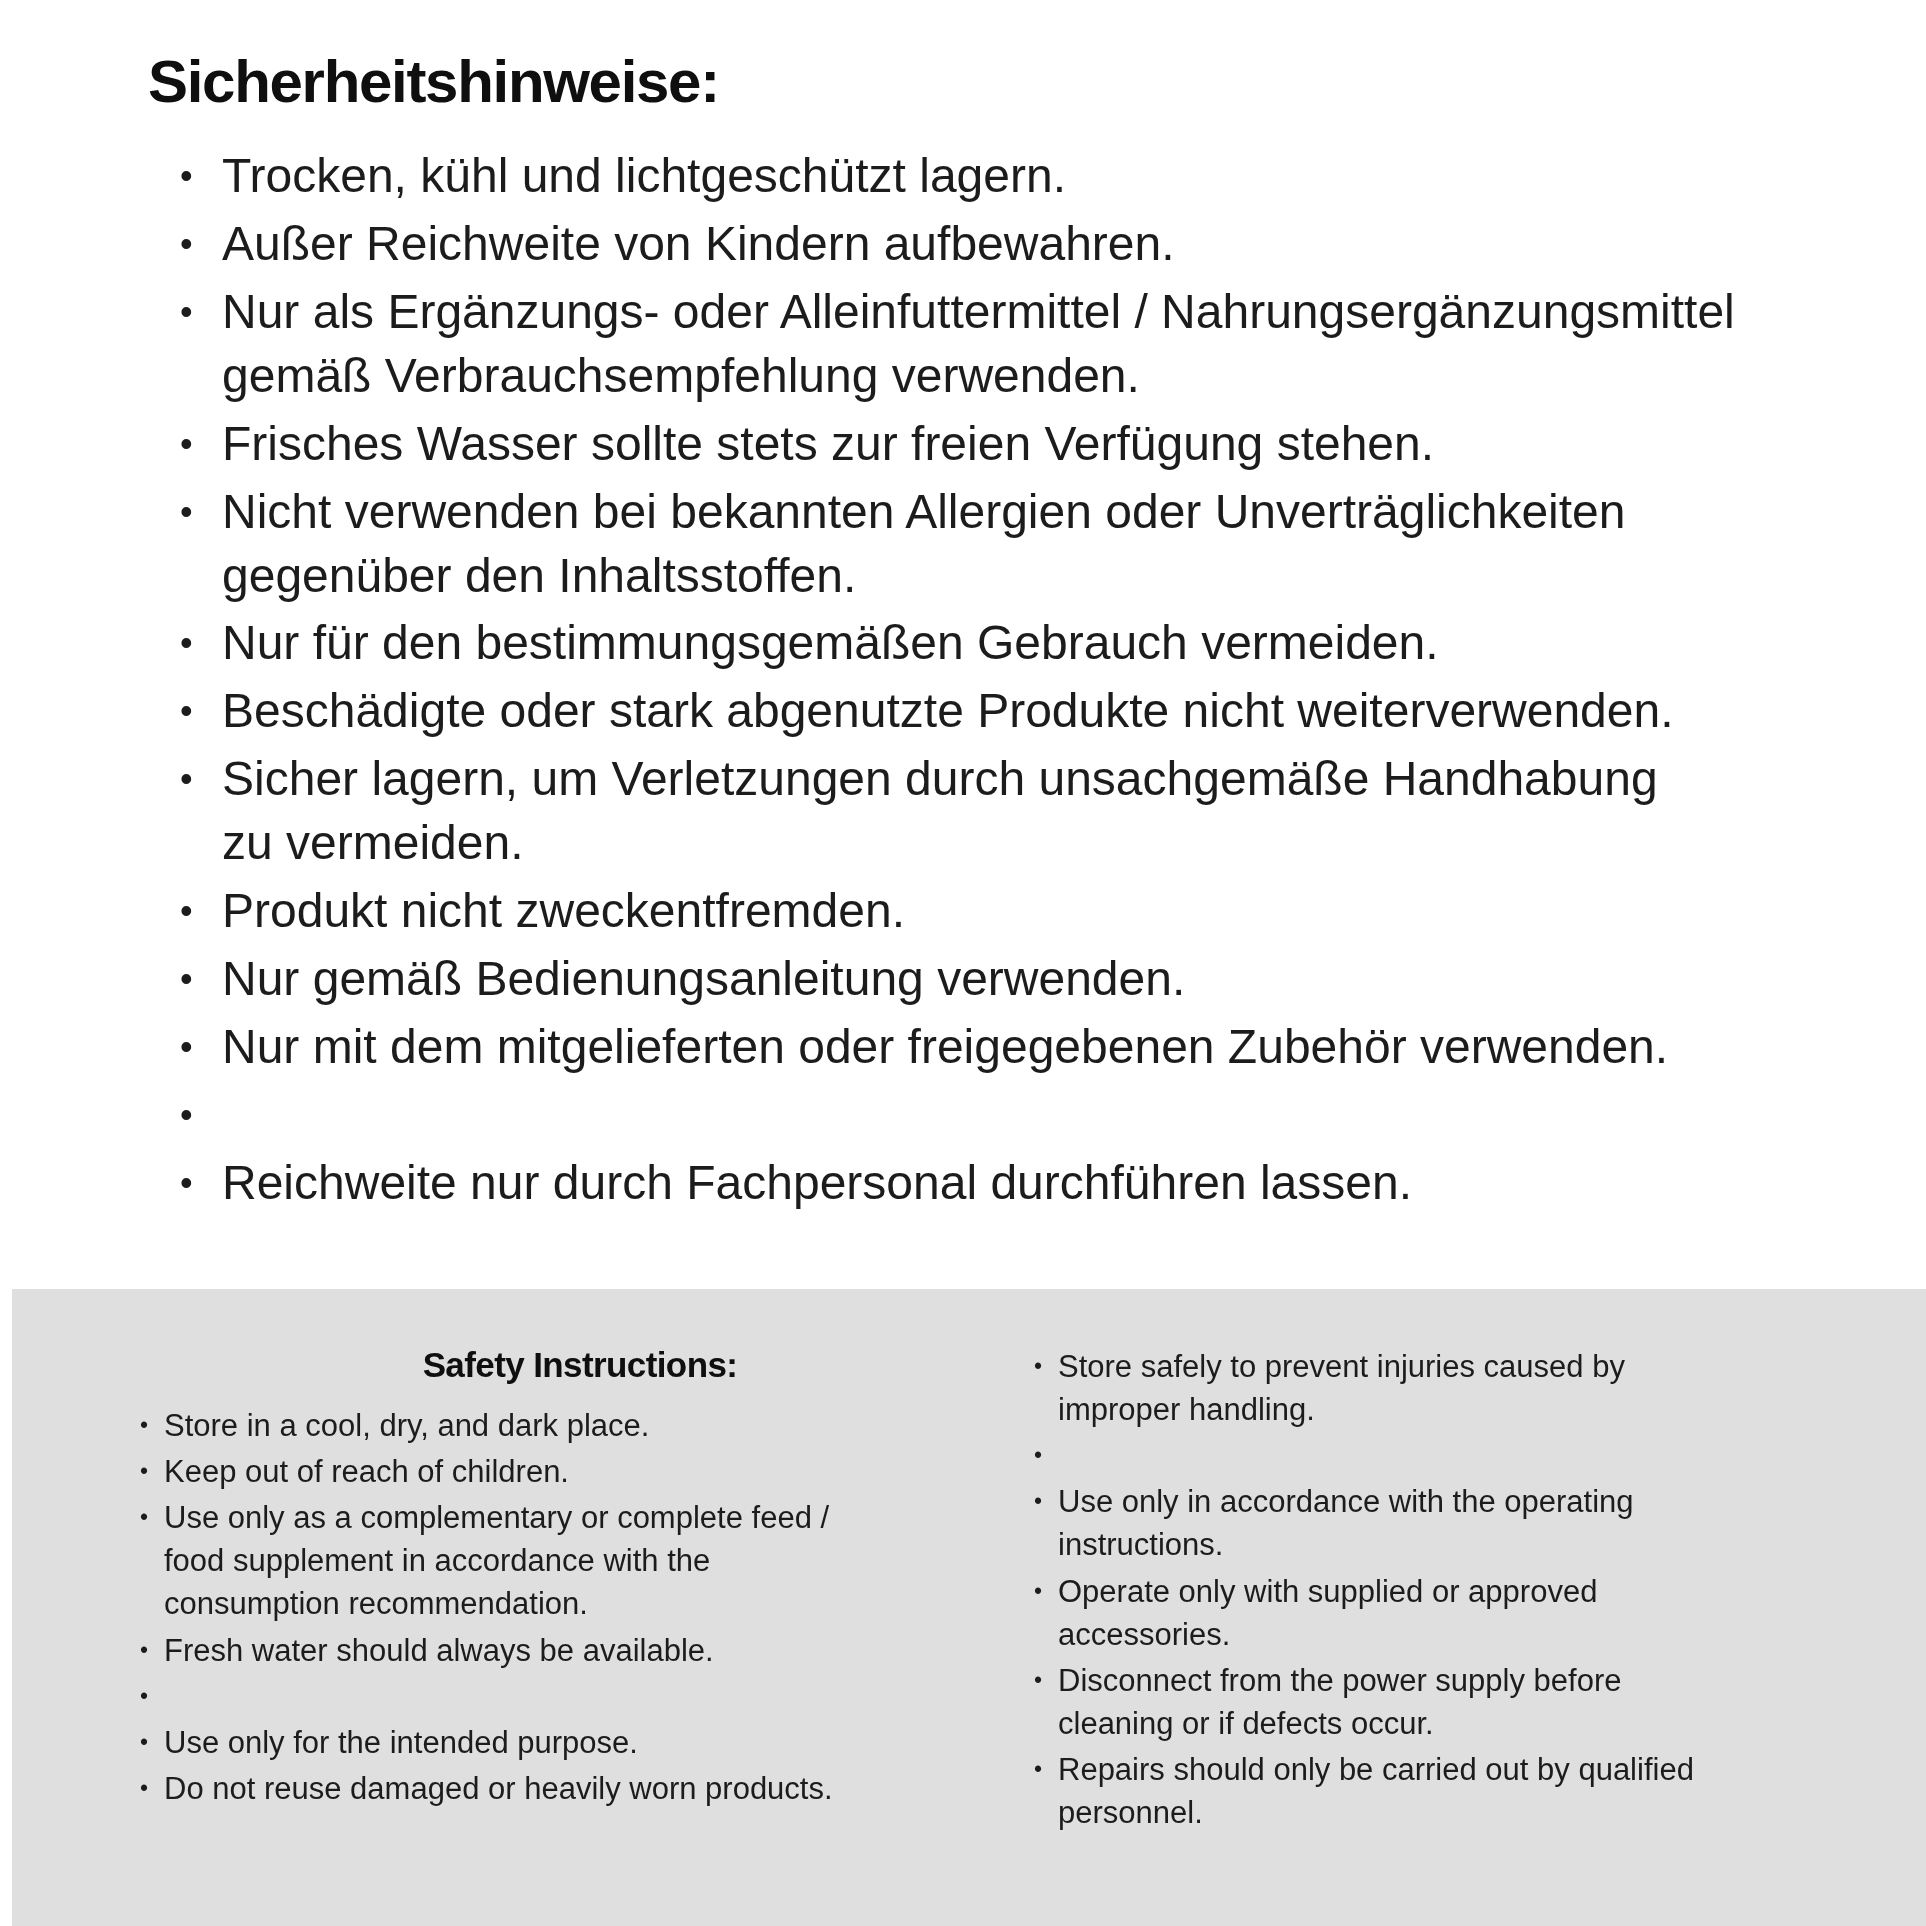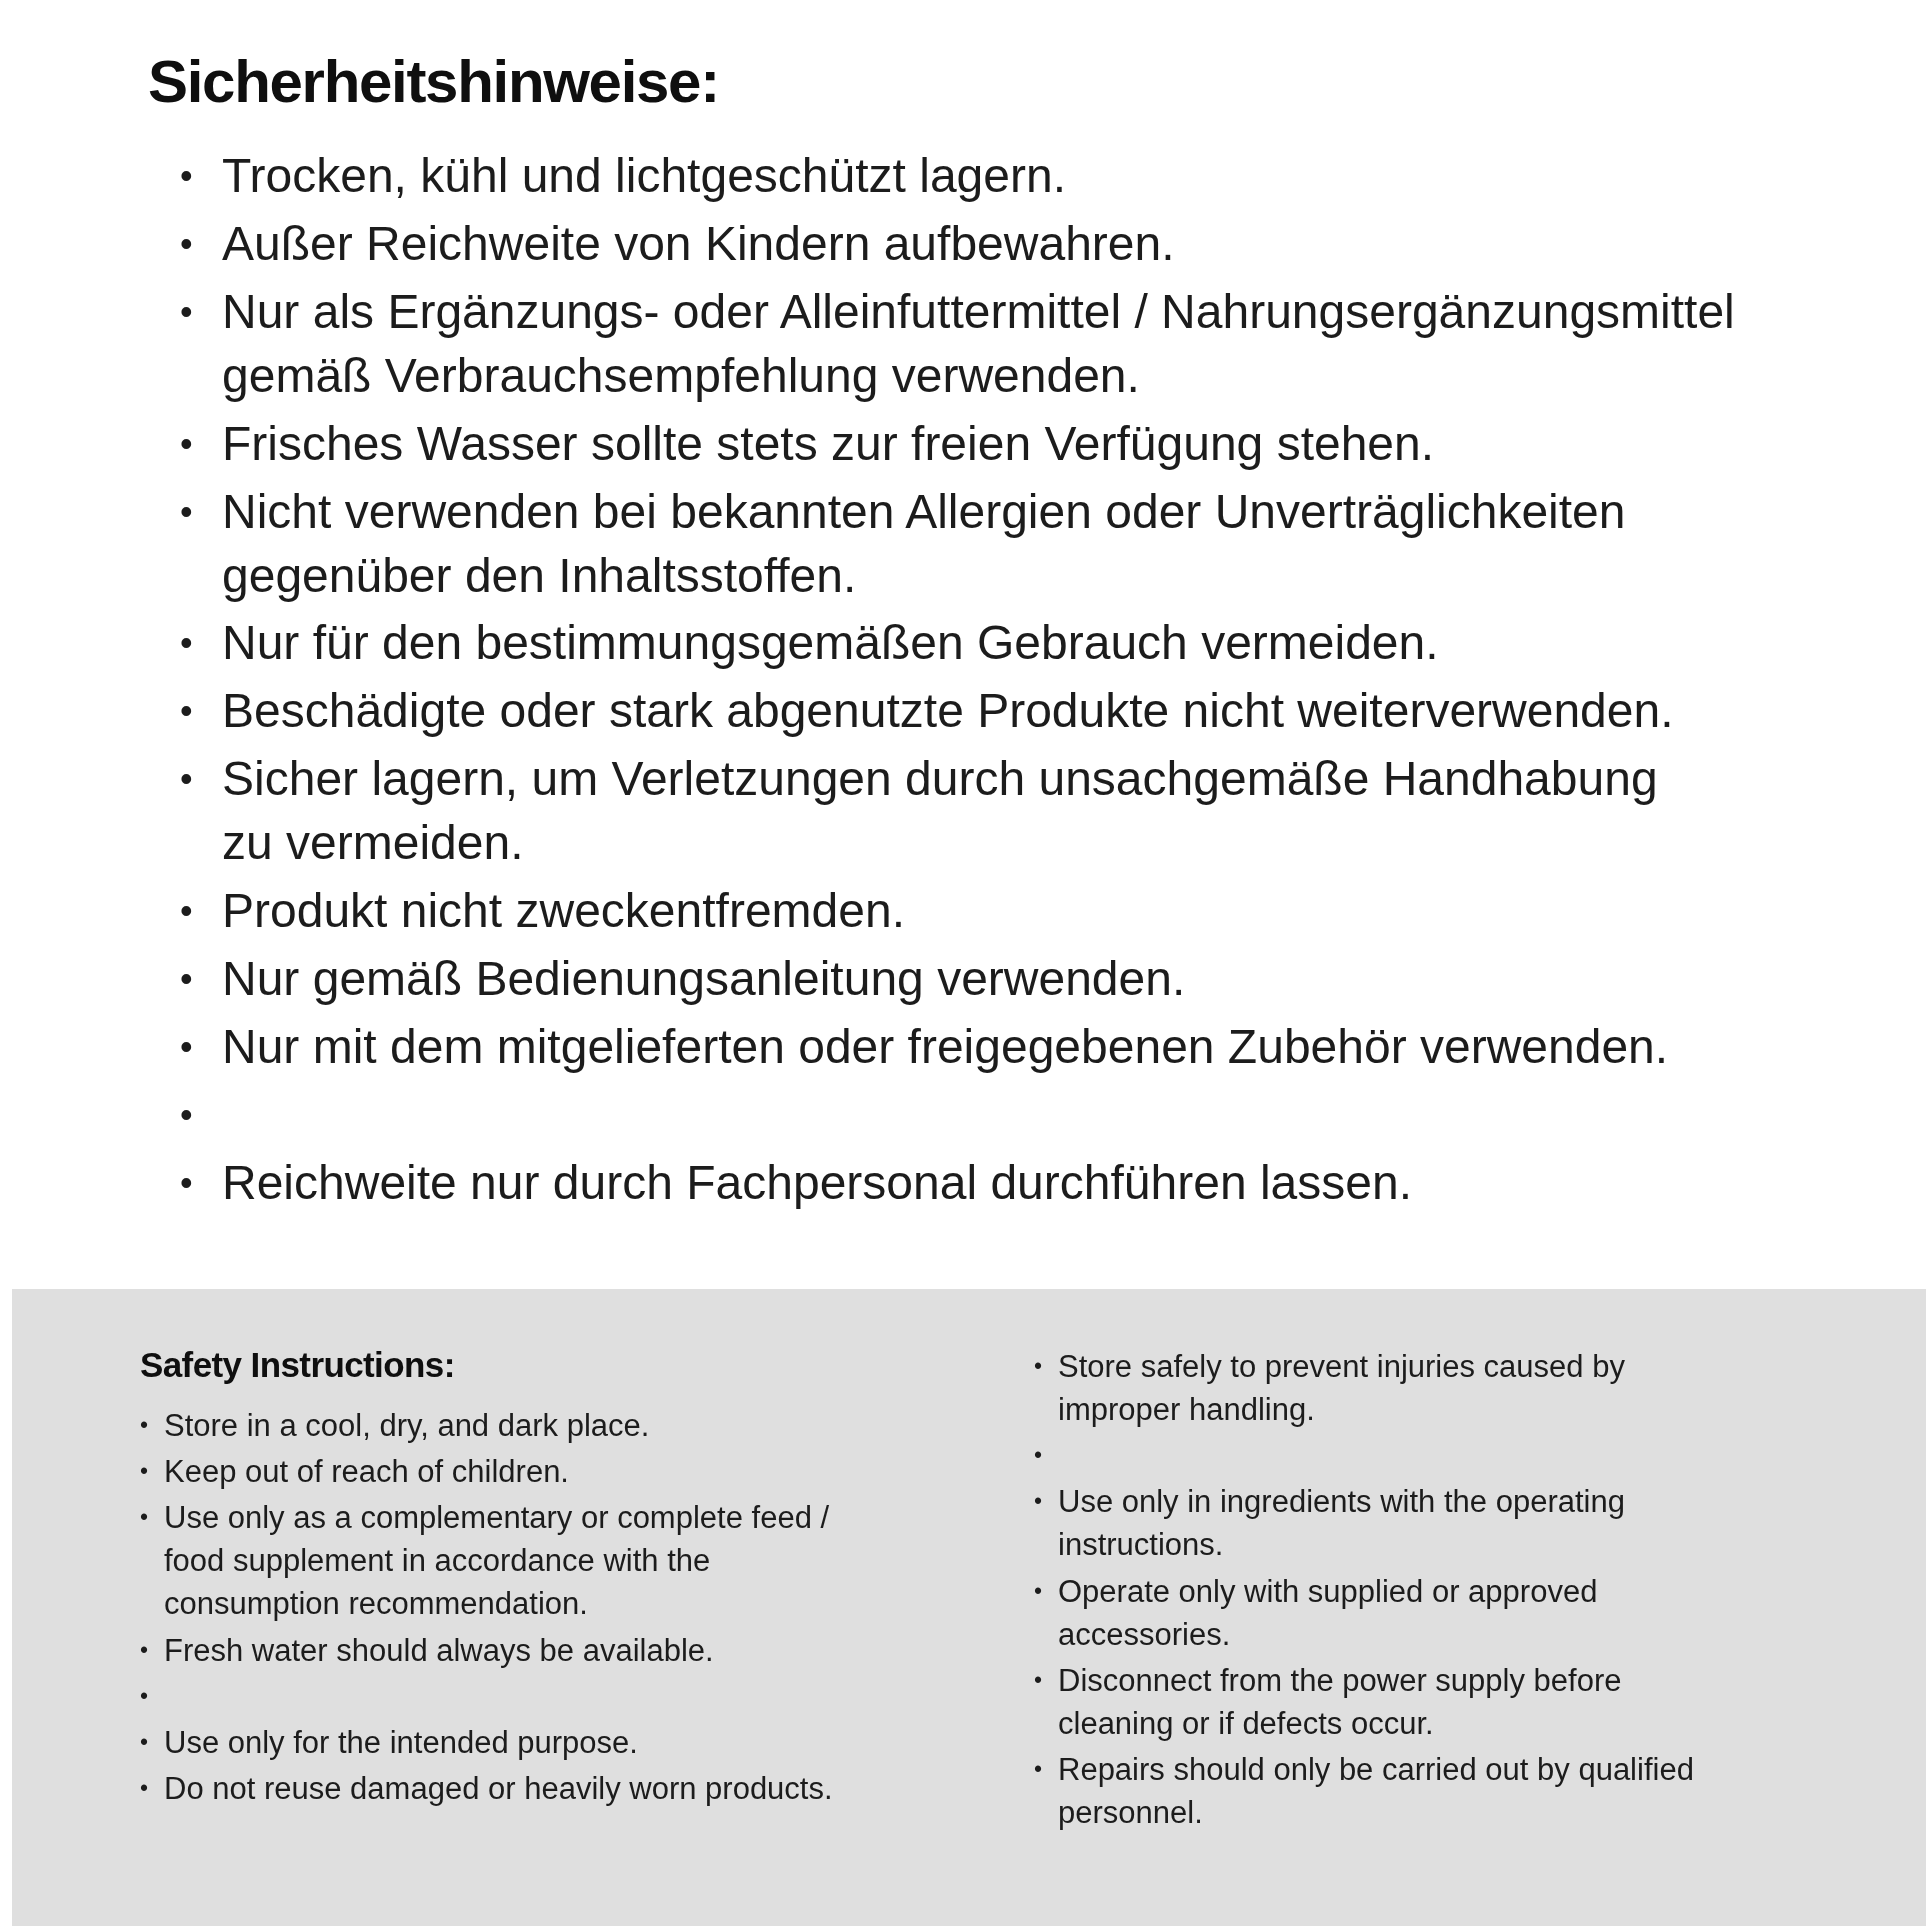--- a/index.html
+++ b/index.html
@@ -81,20 +81,21 @@
     top: 56px;
     width: 809px;
   }
   .en-heading {
     font-size: 35px;
     font-weight: 700;
     color: #0f0f0f;
     line-height: 1.2;
     margin: 0 0 18px 0;
     letter-spacing: -0.6px;
+    text-align: center;
   }
   .en-list {
     padding-left: 22px;
   }
   .en-col-right .en-list {
     padding-left: 0;
   }
   .en-list li {
     display: flex;
     font-size: 31px;
@@ -212,21 +213,21 @@
       <li>
           <span class="dot">•</span>
           <span class="txt">Store safely to prevent injuries caused by
 improper handling.</span>
         </li>
       <li>
           <span class="dot">•</span>
         </li>
       <li>
           <span class="dot">•</span>
-          <span class="txt">Use only in ingredients with the operating
+          <span class="txt">Use only in accordance with the operating
 instructions.</span>
         </li>
       <li>
           <span class="dot">•</span>
           <span class="txt">Operate only with supplied or approved
 accessories.</span>
         </li>
       <li>
           <span class="dot">•</span>
           <span class="txt">Disconnect from the power supply before

